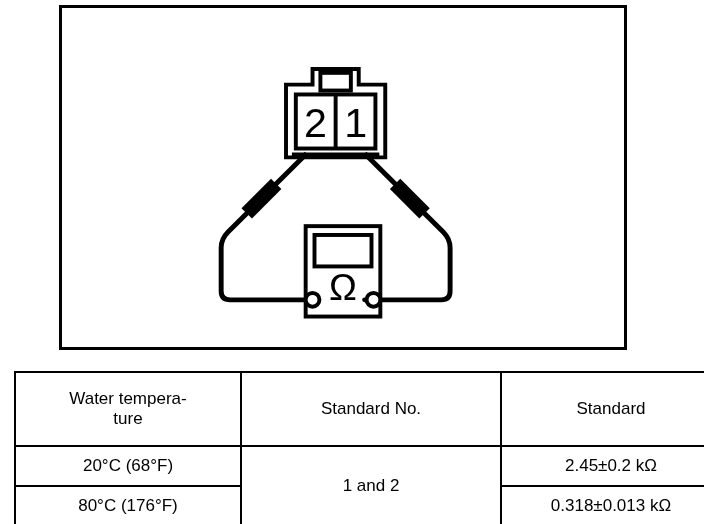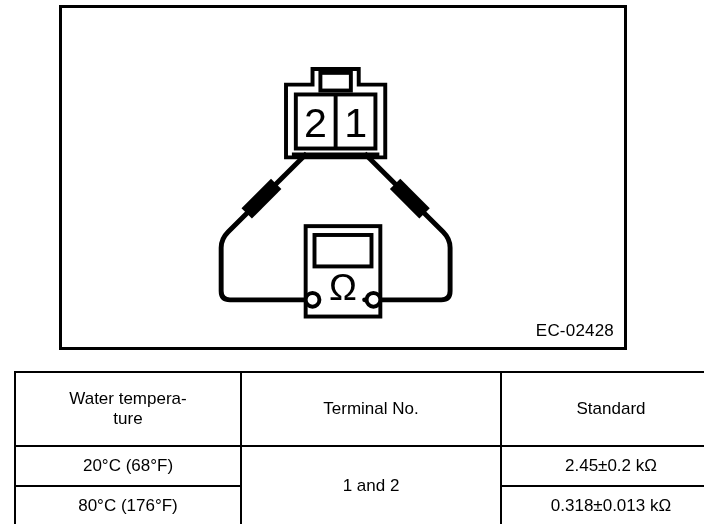--- a/index.html
+++ b/index.html
@@ -146,31 +146,30 @@
 
       <text x="284" y="297" text-anchor="middle" font-family="Liberation Sans, sans-serif" font-size="38" fill="#000">Ω</text>
 
       <circle cx="253" cy="297" r="7" fill="#fff" stroke="#000" stroke-width="4"></circle>
 
       <circle cx="315" cy="297" r="7" fill="#fff" stroke="#000" stroke-width="4"></circle>
     </g>
 
   </svg>
 
-  <div id="figure-code">EC-02428</div>
 </div>
 
 <table id="spec-table">
   <thead>
     <tr>
       <th class="col-temp">
         <span>Water tempera-</span><br>
         <span>ture</span>
       </th>
-      <th class="col-term">Terminal No.</th>
+      <th class="col-term">Standard No.</th>
       <th class="col-std">Standard</th>
     </tr>
   </thead>
   <tbody>
     <tr>
       <td>20°C (68°F)</td>
       <td rowspan="2">1 and 2</td>
       <td>2.45±0.2 kΩ</td>
     </tr>
     <tr>

